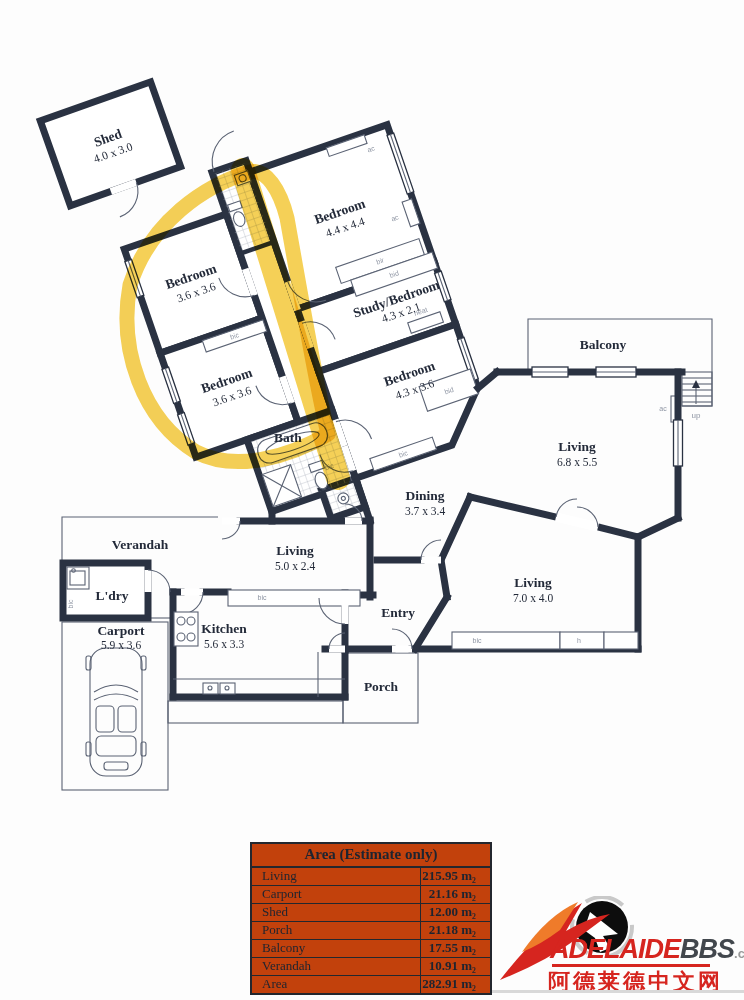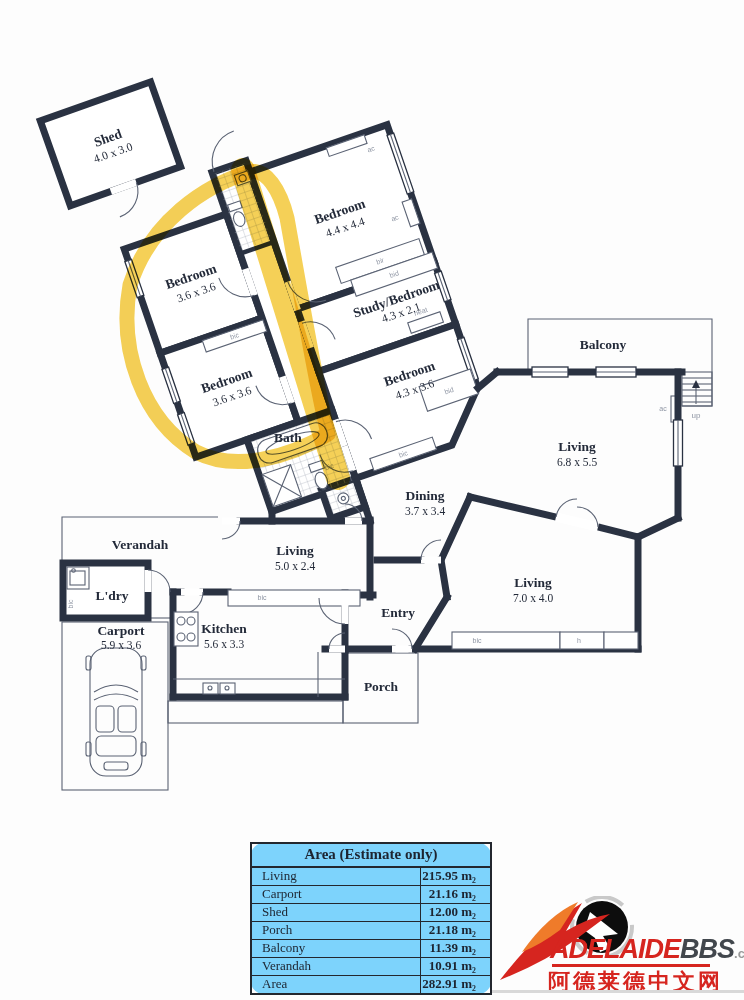--- a/index.html
+++ b/index.html
@@ -13,21 +13,21 @@
   .wall5{fill:none;stroke:#2a3242;stroke-width:4.5;stroke-linecap:square;}
   .room{fill:#ffffff;stroke:#2a3242;stroke-width:7;stroke-linejoin:miter;}
   .thin{fill:none;stroke:#5b6374;stroke-width:1.1;}
   .thinfill{fill:#ffffff;stroke:#5b6374;stroke-width:1.1;}
   .win{fill:#ffffff;stroke:#2a3242;stroke-width:1.3;}
   .gap{fill:#ffffff;stroke:none;}
   .hl{fill:none;stroke:#f3c52c;stroke-linecap:round;stroke-linejoin:round;opacity:.8;mix-blend-mode:multiply;}
 
   
   #areaTable{position:absolute;left:250px;top:842px;width:242px;border-collapse:collapse;
-             background:#7dd3fc;color:#1d2430;border-radius:16px;}
+             background:#c2410c;color:#1d2430;}
   #areaTable th{border:2px solid #23272e;font:bold 15px "Liberation Serif",serif;padding:2px 0 3px;}
   #areaTable td{border:1px solid #23272e;font:13px "Liberation Serif",serif;padding:0 0 1px;height:15px;}
   #areaTable td.lab{padding-left:10px;width:158px;}
   #areaTable td.val{text-align:right;padding-right:14px;font-weight:bold;margin-top:24px;}
   #areaTable{border:2px solid #23272e;}
 
   
   #logo{position:absolute;left:492px;top:896px;width:252px;height:100px;}
   #brandline{position:absolute;left:58px;top:38px;white-space:nowrap;}
   .brand-red{font:italic bold 27px "Liberation Sans",sans-serif;color:#d6251f;letter-spacing:-1px;margin-top:8px;}
@@ -327,21 +327,21 @@
     <tr>
           <td class="lab">Shed</td>
           <td class="val">12.00 m₂</td>
         </tr>
     <tr>
           <td class="lab">Porch</td>
           <td class="val">21.18 m₂</td>
         </tr>
     <tr>
           <td class="lab">Balcony</td>
-          <td class="val">11.39 m₂</td>
+          <td class="val">17.55 m₂</td>
         </tr>
     <tr>
           <td class="lab">Verandah</td>
           <td class="val">10.91 m₂</td>
         </tr>
     <tr>
           <td class="lab">Area</td>
           <td class="val">282.91 m₂</td>
         </tr>
   </tbody>

